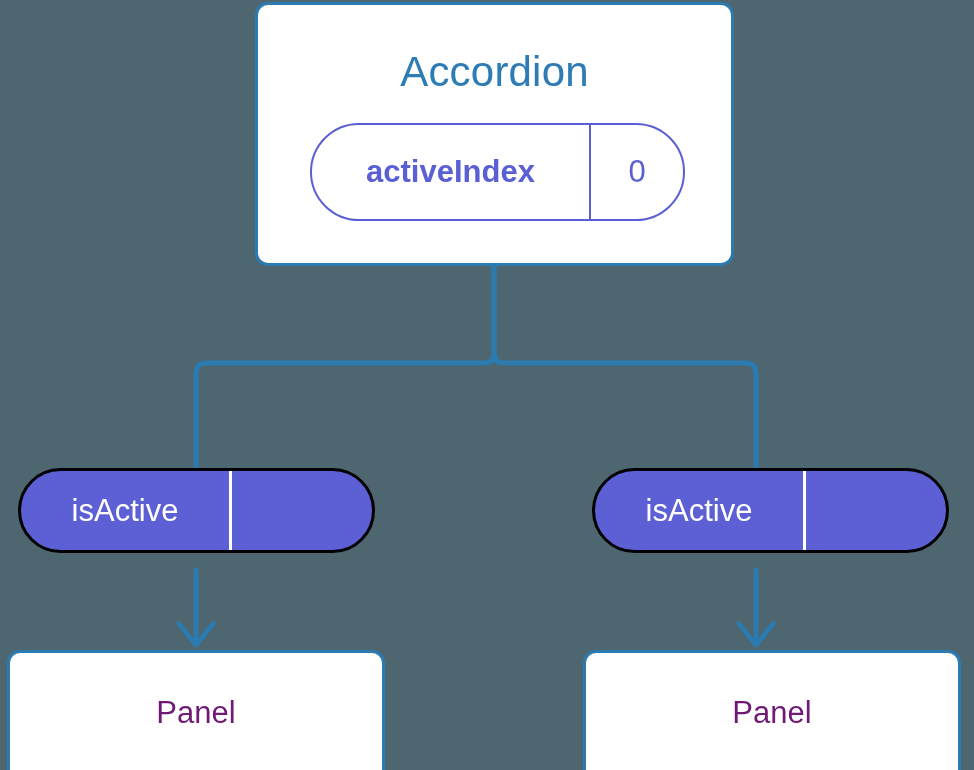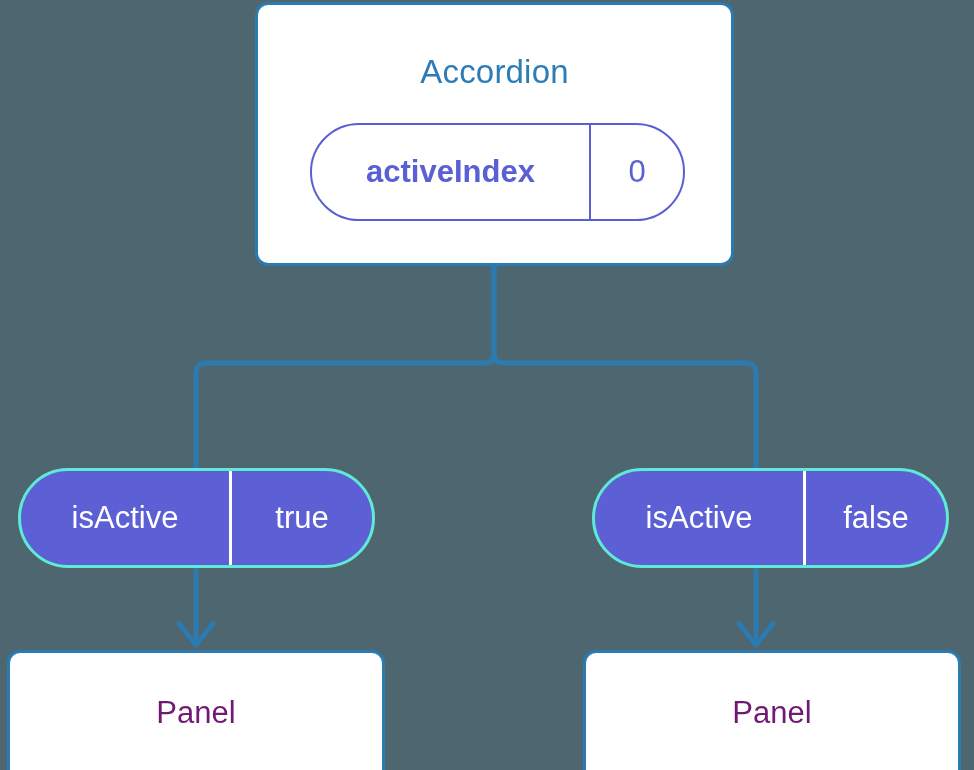--- a/index.html
+++ b/index.html
@@ -49,21 +49,21 @@
     width: 479px;
     height: 264px;
   }
   #accordion-title {
     position: absolute;
     left: 0;
     right: 0;
     top: 48px;
     text-align: center;
     color: #2d7cb5;
-    font-size: 33px;
+    font-size: 42px;
     line-height: 38px;
     letter-spacing: 0.2px;
     white-space: nowrap;
   }
 
   
   #accordion-prop {
     position: absolute;
     left: 52px;
     top: 118px;
@@ -99,23 +99,23 @@
     line-height: 34px;
     white-space: nowrap;
   }
 
   
   .state-pill {
     position: absolute;
     z-index: 2;
     top: 468px;
     width: 357px;
-    height: 100px;
+    height: 85px;
     background: #5c60d4;
-    border: 3px solid #5eead4;
+    border: 3px solid #000000;
     border-radius: 52px;
     box-sizing: border-box;
     display: flex;
     align-items: stretch;
     overflow: hidden;
   }
   .state-pill .pill-key {
     flex: 0 0 211px;
     display: flex;
     align-items: center;
@@ -181,26 +181,24 @@
     <div id="accordion-title">Accordion</div>
 
     <div id="accordion-prop">
       <div class="prop-key">activeIndex</div>
       <div class="prop-val">0</div>
     </div>
   </div>
 
   <div class="state-pill" id="pill-left">
     <div class="pill-key">isActive</div>
-    <div class="pill-val">true</div>
   </div>
 
   <div class="state-pill" id="pill-right">
     <div class="pill-key">isActive</div>
-    <div class="pill-val">false</div>
   </div>
 
   <div class="card panel-card" id="panel-left">
     <div class="panel-label">Panel</div>
   </div>
 
   <div class="card panel-card" id="panel-right">
     <div class="panel-label">Panel</div>
   </div>
 

